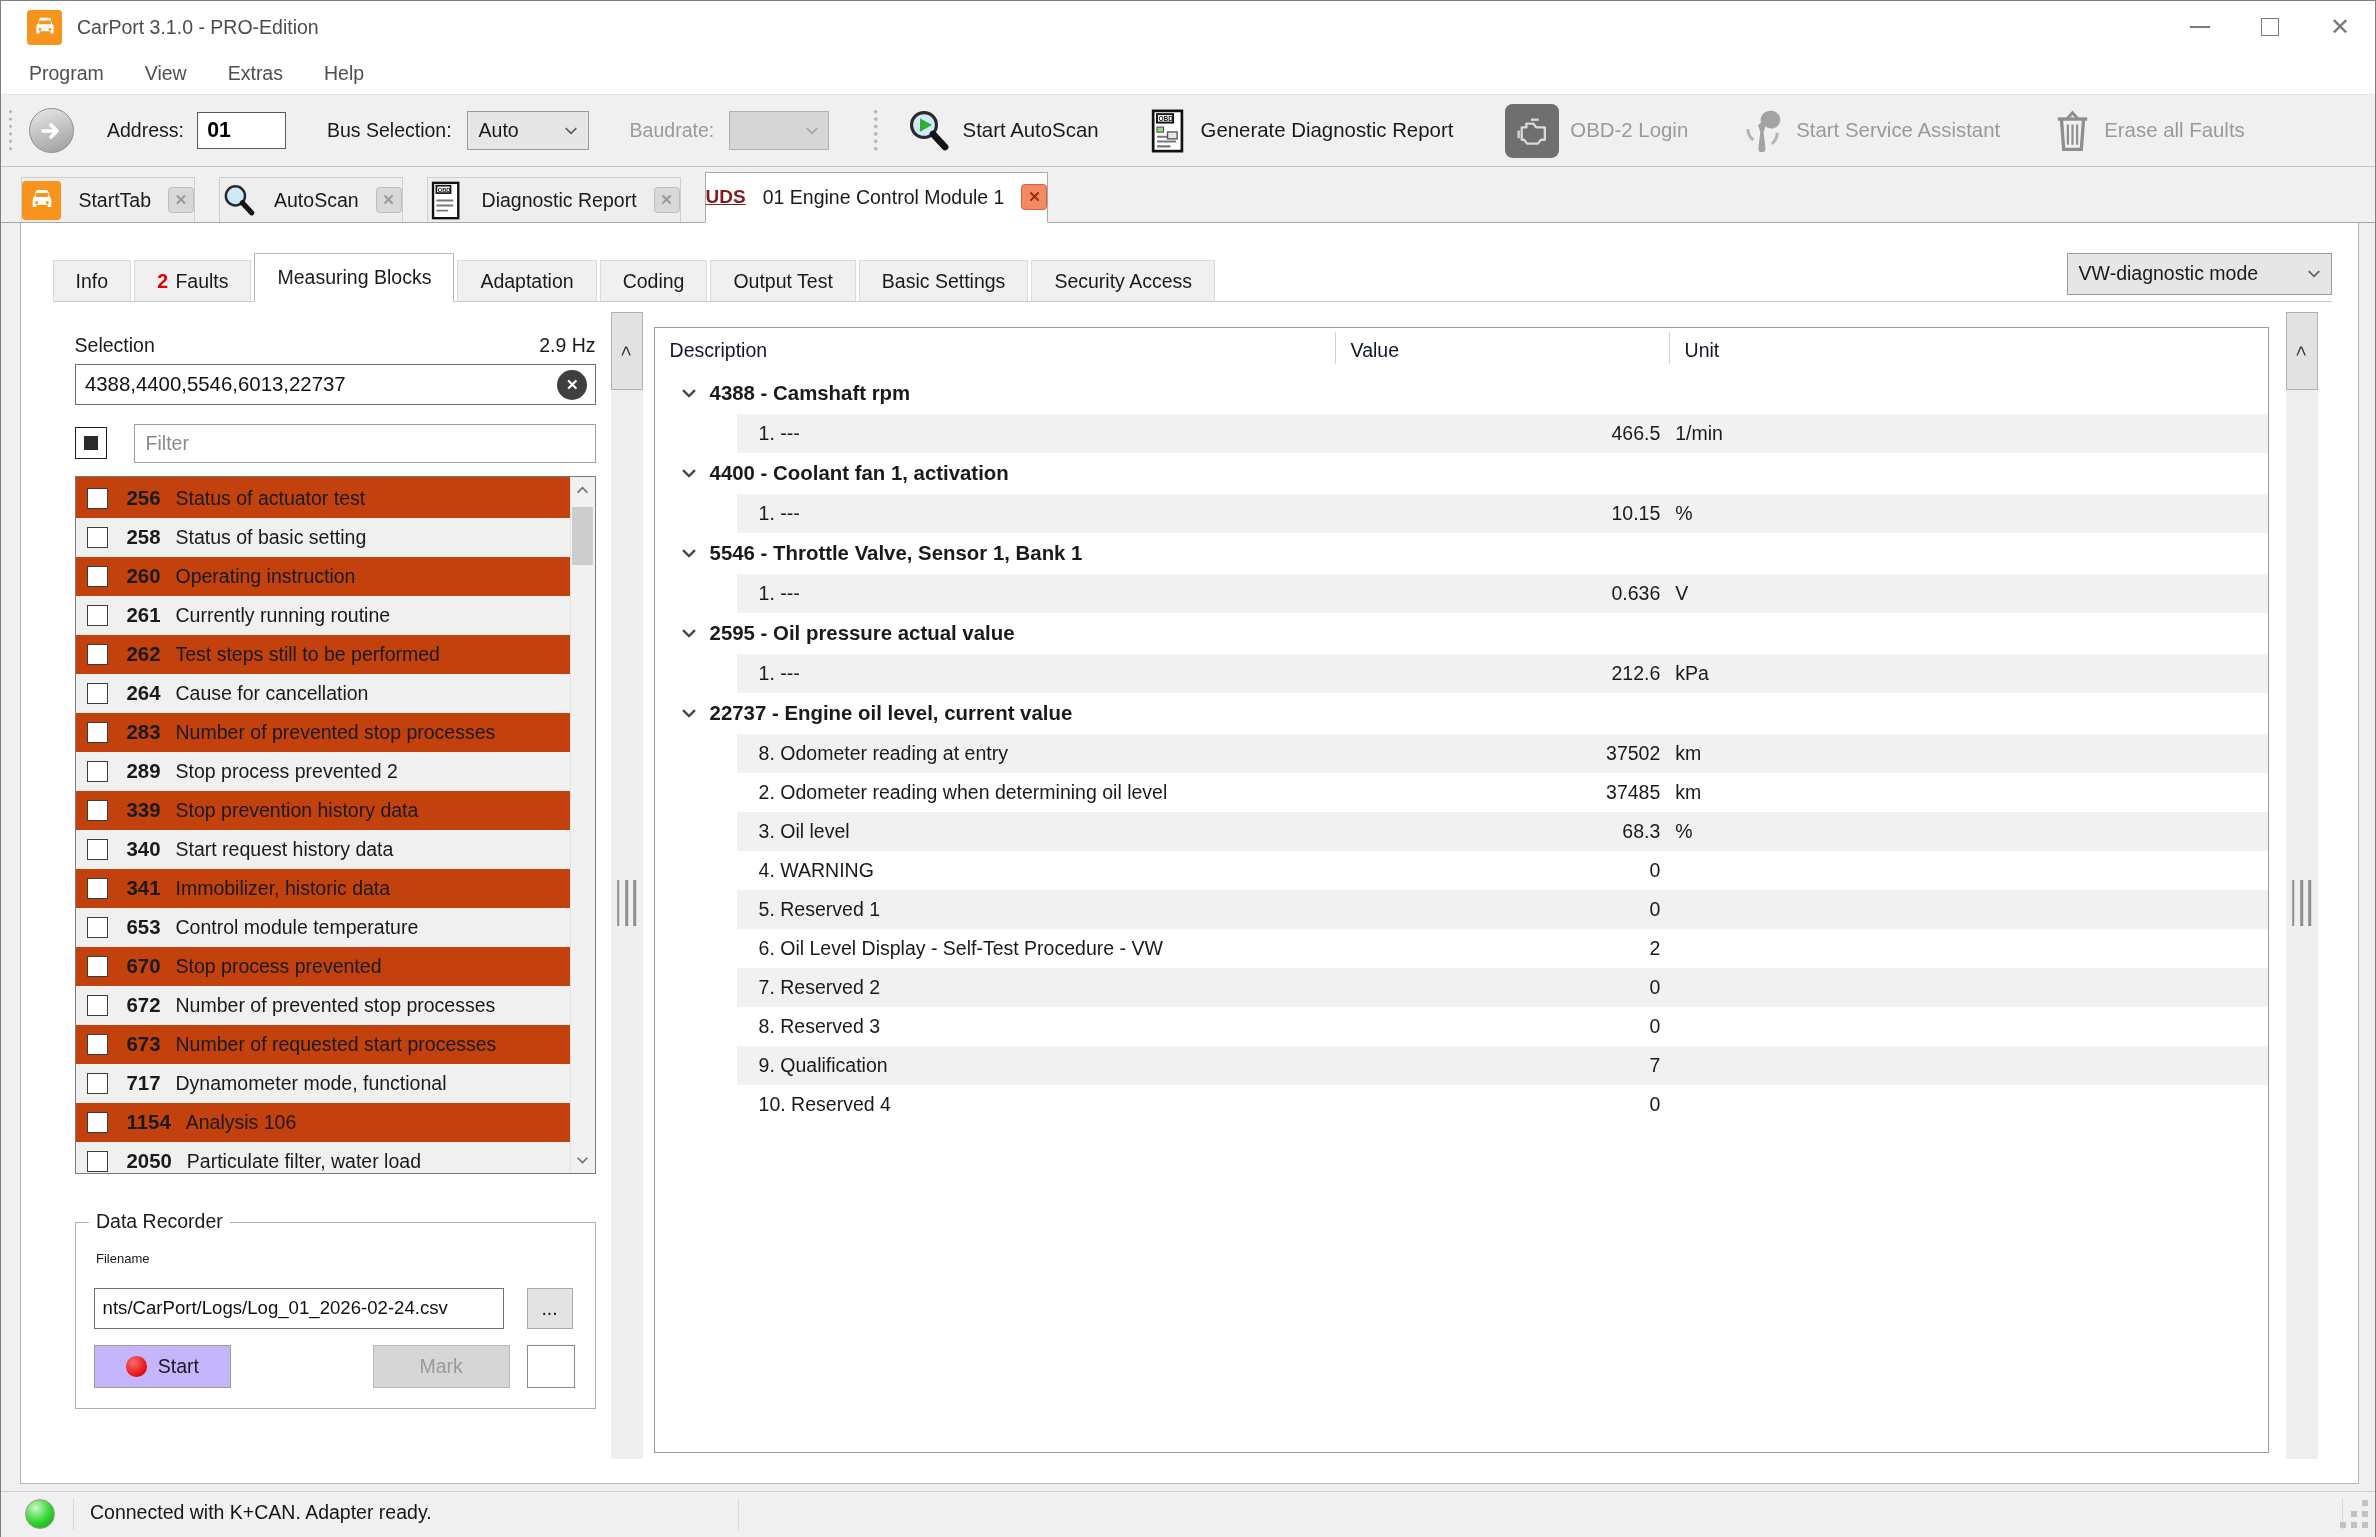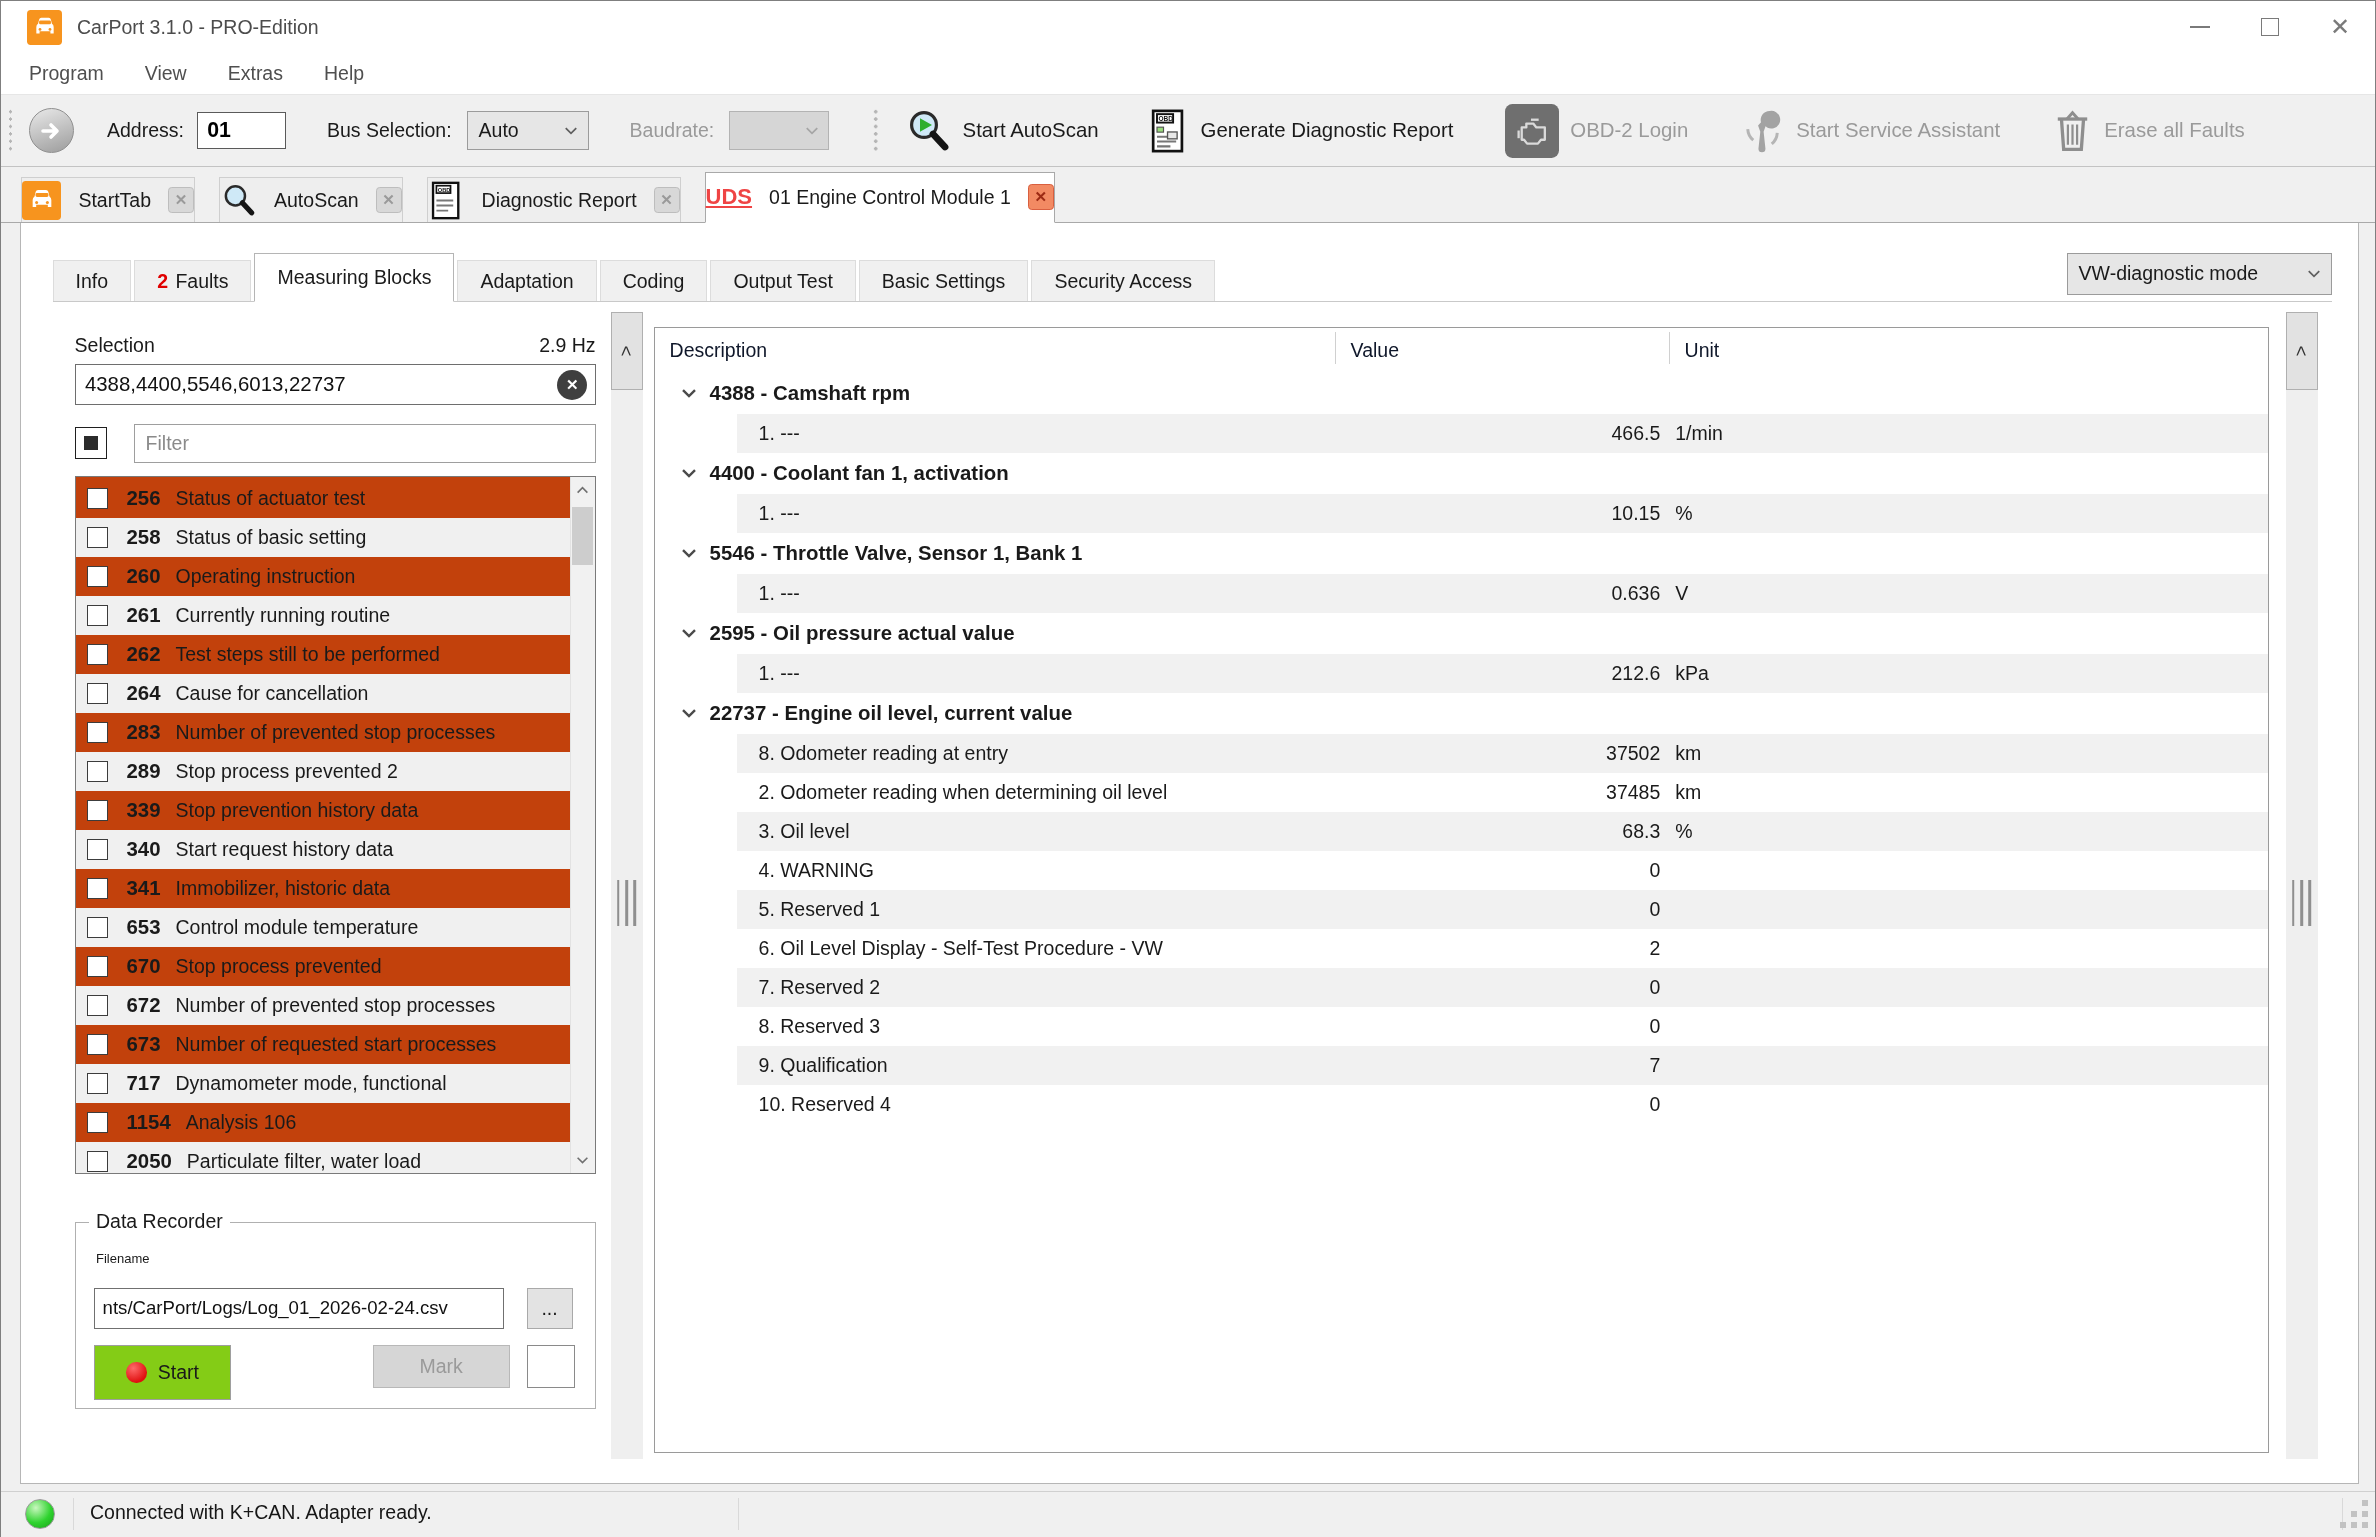--- a/index.html
+++ b/index.html
@@ -54,21 +54,21 @@
               display:flex; align-items:flex-end; gap:24px; padding-left:20.4px;
               border-bottom:0.9px solid #a9a9a9; }
   .tab { height:45px; background:#eeeeee; border:0.9px solid #cfcfcf; border-bottom:none;
          display:flex; align-items:center; gap:17px; padding:0 0; font-size:19.5px; }
   .tab.active { height:51px; background:#fff; border:0.9px solid #a9a9a9; border-bottom:0.9px solid #fff;
                 margin-bottom:-0.9px; }
   .tab-close { width:26px; height:26px; border-radius:3.7px; background:#d8d8d8; border:0.9px solid #bdbdbd;
                display:flex; align-items:center; justify-content:center;
                font-size:15px; font-weight:bold; color:#9a9a9a; }
   .tab-close.hot { background:#f28a63; border-color:#d95f3f; color:#9c2a14; }
-  .uds { color:#ef4444; font-weight:bold; text-decoration:underline; font-size:22px; }
+  .uds { color:#7f1d1d; font-weight:bold; text-decoration:underline; font-size:19px; }
   .tab-icon-box { width:39px; height:39px; background:#f7941e; border-radius:3.7px;
                   display:flex; align-items:center; justify-content:center; }
 
   
   .mainpanel { position:absolute; top:222px; left:18.6px; width:2339px; height:1261px; background:#fff;
                border-left:0.9px solid #b6b6b6; border-right:0.9px solid #b6b6b6; border-bottom:0.9px solid #b6b6b6; }
 
   
   .subtabs { position:absolute; top:30px; left:32px; right:26px; height:49px;
              border-bottom:0.9px solid #c9c9c9; display:flex; align-items:flex-end; gap:3px; }
@@ -115,21 +115,21 @@
   .recorder { margin-top:48px; height:187px; border:0.9px solid #b0b0b0; position:relative; }
   .recorder-legend { position:absolute; top:-13px; left:13px; background:#fff; padding:0 7.4px;
                      font-size:19.5px; }
   .rec-filename-label { position:absolute; top:28px; left:20.4px; font-size:13px; }
   .rec-filename { position:absolute; top:65px; left:18.6px; width:410px; height:41px;
                   border:0.9px solid #707070; font-family:"Liberation Sans",sans-serif; font-size:18.6px;
                   padding-left:7.4px; color:#111; }
   .rec-browse { position:absolute; top:65px; left:451px; width:46px; height:41px; background:#e3e3e3;
                 border:0.9px solid #a9a9a9; font-size:19.5px; display:flex; align-items:center;
                 justify-content:center; }
-  .rec-start { position:absolute; top:122px; left:18.6px; width:137px; height:55px; background:#84cc16;
+  .rec-start { position:absolute; top:122px; left:18.6px; width:137px; height:43px; background:#c4b5fd;
                border:0.9px solid #9e9e9e; display:flex; align-items:center; justify-content:center;
                gap:11px; font-size:19.5px; }
   .rec-dot { width:20.4px; height:20.4px; border-radius:50%;
              background:radial-gradient(circle at 35% 30%, #ff6a6a, #e01010 70%); }
   .rec-mark { position:absolute; top:122px; left:297px; width:137px; height:43px; background:#d6d6d6;
               border:0.9px solid #b8b8b8; color:#9a9a9a; display:flex; align-items:center;
               justify-content:center; font-size:19.5px; }
   .rec-box { position:absolute; top:122px; left:451px; width:48px; height:43px; background:#fff;
              border:0.9px solid #8a8a8a; }
 

